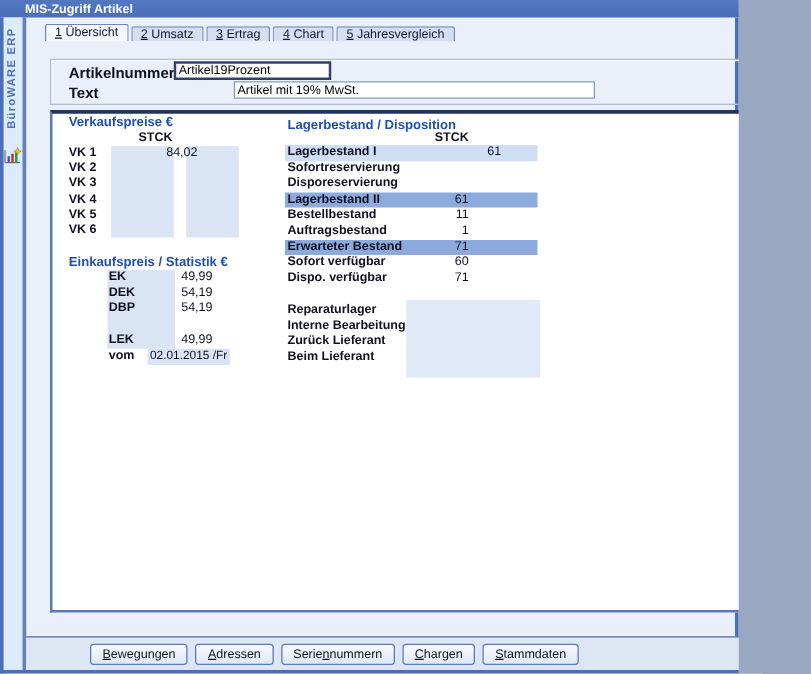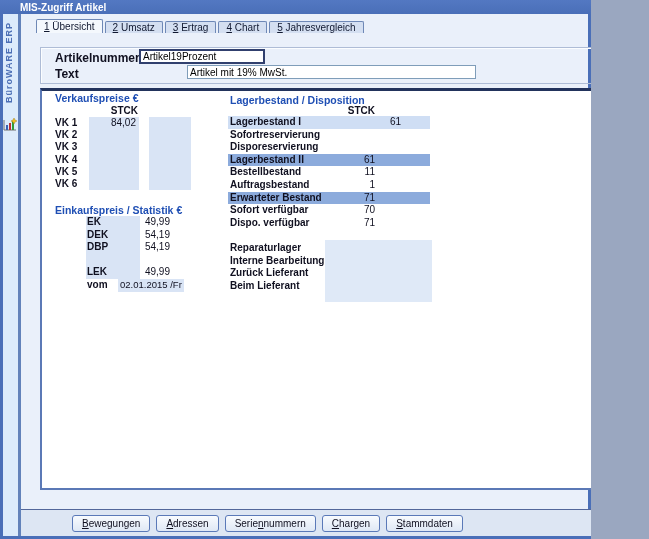--- a/index.html
+++ b/index.html
@@ -43,21 +43,21 @@
 
   
   .panel { position:absolute; left:40px; top:88px; width:592px; height:402px; background:#ffffff;
            border:2px solid #5b79b6; border-top:3px solid #22335c; }
   .panel * { position:absolute; }
   .sec-h { font-size:10.5px; font-weight:bold; color:#1f4fb4; white-space:nowrap; }
   .unit { font-size:10px; font-weight:bold; color:#101020; text-align:right; }
   .fillbox { background:#d9e4f5; }
   .vrow { display:flex; position:static; }
   .vk-rows { left:13px; top:26px; width:136px; }
-  .vk-rows .vrow { height:12.2px; line-height:12.2px; }
+  .vk-rows .vrow { height:12.2px; line-height:12.2px;gap:22px; }
   .rlabel { font-size:10px; font-weight:bold; color:#101020; position:static; }
   .rval { font-size:10px; color:#101020; text-align:right; position:static; }
   .vk-rows .rlabel { width:34px; }
   .vk-rows .rval { width:50px; padding-right:3px; }
   .ek-rows { left:13px; top:125px; width:150px; }
   .ek-rows .vrow { height:12.6px; line-height:12.6px;padding-left:32px; }
   .ek-rows .rlabel { width:31px; }
   .ek-rows .rval { width:54px; padding-right:2px; }
   .ek-rows .rval.date { width:66px; text-align:left; padding-left:2px; font-size:9.5px; background:#d9e4f5; }
   .lg-rows { left:186px; top:25px; width:202px; }
@@ -208,21 +208,21 @@
       <div class="vrow">
           <span class="rlabel">Auftragsbestand</span>
           <span class="rval">1</span>
         </div>
       <div class="vrow medium">
           <span class="rlabel">Erwarteter Bestand</span>
           <span class="rval">71</span>
         </div>
       <div class="vrow">
           <span class="rlabel">Sofort verfügbar</span>
-          <span class="rval">70</span>
+          <span class="rval">60</span>
         </div>
       <div class="vrow">
           <span class="rlabel">Dispo. verfügbar</span>
           <span class="rval">71</span>
         </div>
     </div>
 
     <div class="fillbox" style="left:283px; top:149px; width:107px; height:62px; background:#dfe9f7;"></div>
     <div class="extra-rows">
       <div class="vrow">

